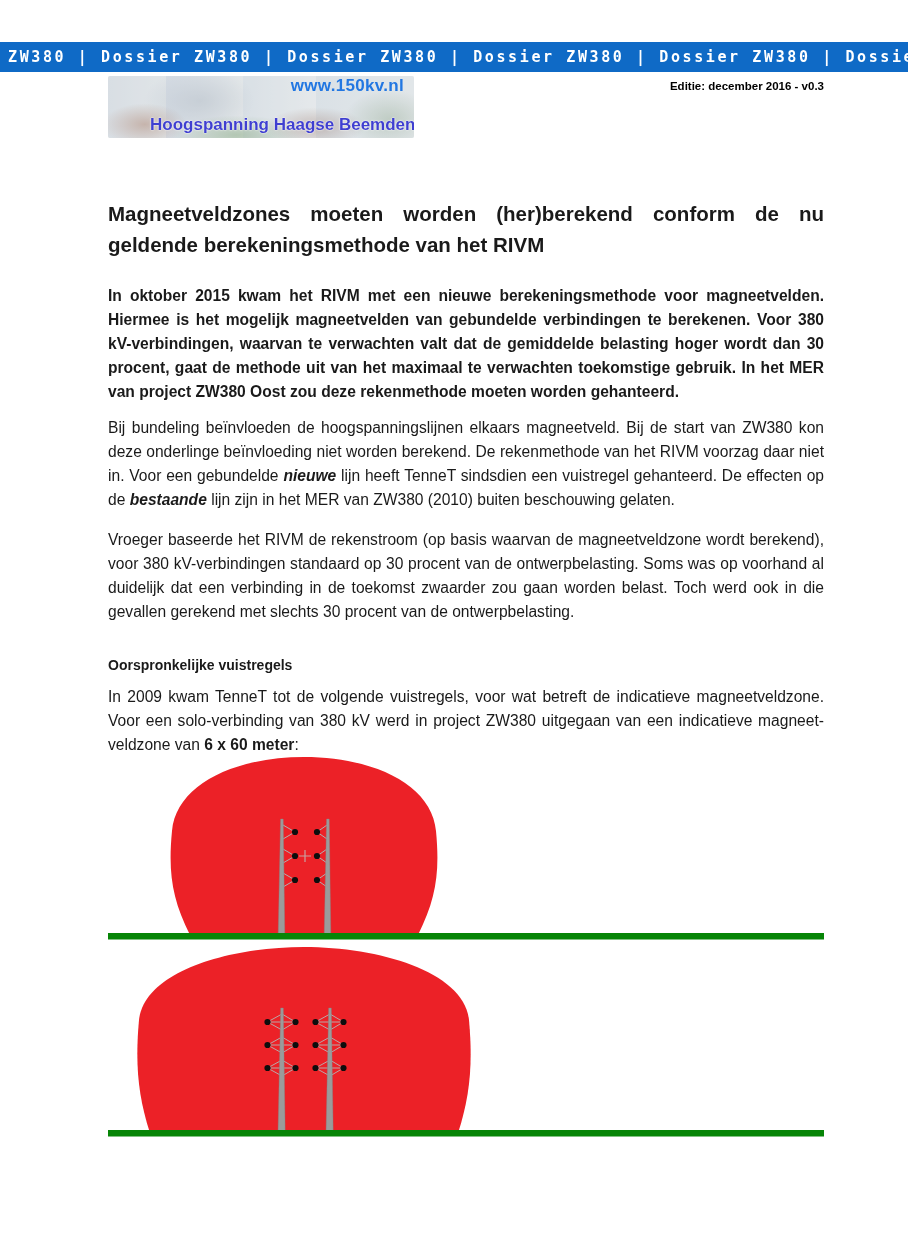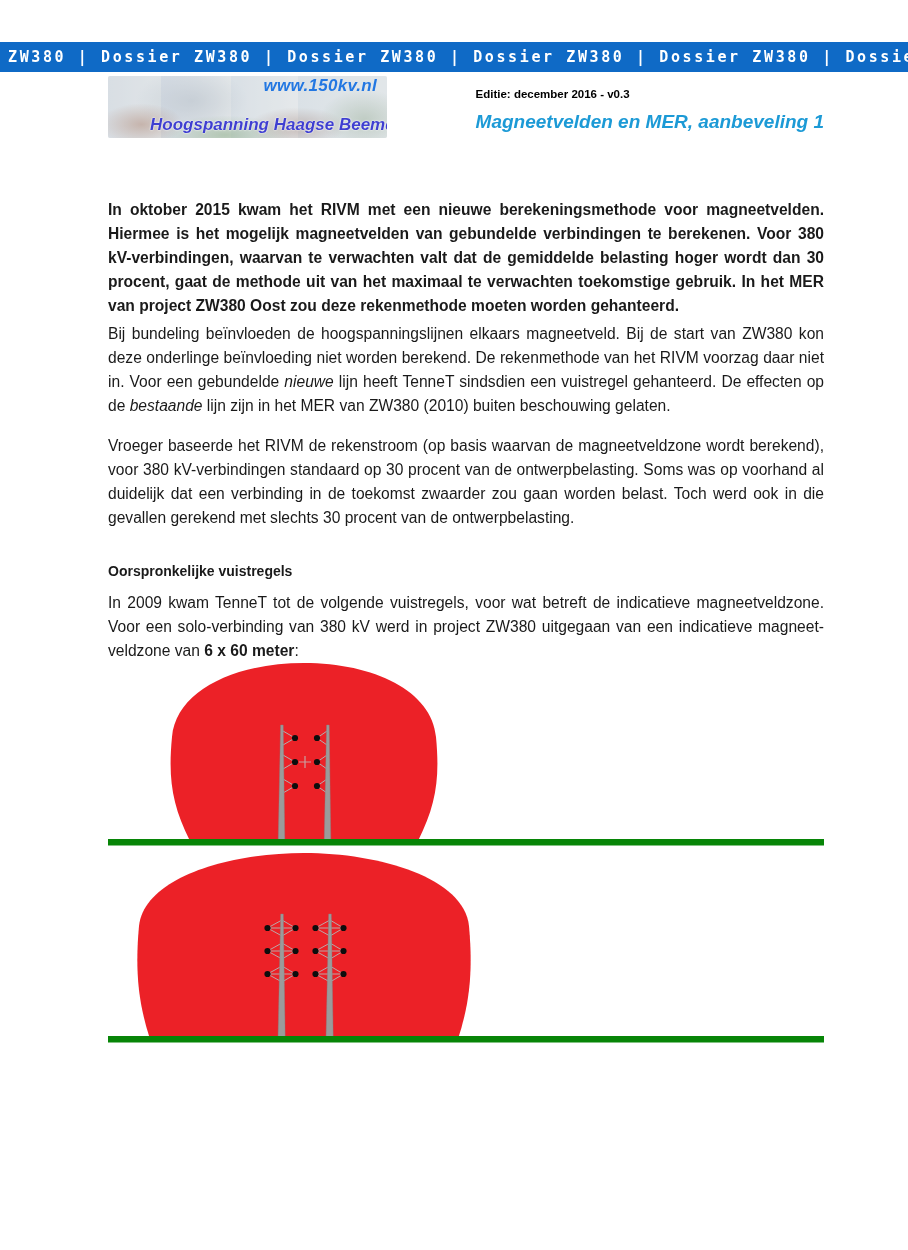--- a/index.html
+++ b/index.html
@@ -12,80 +12,79 @@
   .banner {
     margin-top:42px; height:30px; width:908px;
     background:#0f6ac6; color:#ffffff;
     font-family:"DejaVu Sans Mono", monospace; font-weight:bold;
     font-size:15px; letter-spacing:2.6px; line-height:30px;
     white-space:nowrap; overflow:hidden; padding-left:8px;
   }
   
   .header { position:relative; height:70px; }
   .logo {
-    position:absolute; left:108px; top:4px; width:279px; height:62px;
+    position:absolute; left:108px; top:4px; width:306px; height:62px;
     border-radius:2px; overflow:hidden;
     background:
       radial-gradient(ellipse 60px 30px at 12% 78%, rgba(146,94,70,0.55), rgba(146,94,70,0) 70%),
       radial-gradient(ellipse 70px 28px at 68% 82%, rgba(120,78,64,0.45), rgba(120,78,64,0) 70%),
       radial-gradient(ellipse 90px 26px at 42% 95%, rgba(92,138,84,0.55), rgba(92,138,84,0) 75%),
       radial-gradient(ellipse 60px 40px at 92% 70%, rgba(110,140,108,0.45), rgba(110,140,108,0) 75%),
       radial-gradient(ellipse 70px 40px at 30% 40%, rgba(158,170,182,0.6), rgba(158,170,182,0) 80%),
       linear-gradient(90deg,#c8d0d8 0%,#d3dade 19%,#c2ccd8 19%,#d6dcdf 44%,#c9d3db 44%,#dadfe2 68%,#cbd5dc 68%,#d5dce0 100%);
-    font-style: italic;
   }
   .logo::after { content:""; position:absolute; inset:0; background:rgba(255,255,255,0.30); }
   .logo-url {
     position:absolute; top:0px; right:10px; z-index:2;
     font-size:17px; font-weight:bold; color:#2277e2; letter-spacing:0.3px;
   }
   .logo-caption {
     position:absolute; bottom:3px; left:30px; z-index:2; white-space:nowrap;
     font-size:17px; font-weight:bold; color:#3f3fd0;
     text-shadow:0 0 2px #ffffff, 0 0 1px #ffffff;
     padding-left:12px;
   }
-  .header-right { position:absolute; right:84px; top:16px; text-align:left; }
+  .header-right { position:absolute; right:84px; top:8px; text-align:center; }
   .edition { font-size:11.5px; font-weight:bold; color:#000; }
   .doc-title { margin-top:11px; font-size:19px; font-weight:bold; font-style:italic; color:#1c9ad6; }
   
   .content { margin:56px 84px 0 108px; width:716px; }
   h1 {
     margin:0 0 24px 0; font-size:20.5px; line-height:31px;
     font-weight:bold; text-align:justify; color:#1a1a1a;
   }
   p { margin:0 0 15px 0; font-size:15.6px; line-height:24px; text-align:justify; }
-  p.lead { font-weight:bold; margin-bottom:4px; }
+  p.lead { font-weight:bold; margin-bottom:12px; }
   p.p3 { margin-top:16px; }
-  .em-bi { font-weight:normal; font-style:italic; }
+  .em-bi { font-weight:bold; font-style:italic; }
   .b { font-weight:bold; }
   h2 { margin:33px 0 12px 0; font-size:14px; font-weight:bold; }
   p.pre-diagram { margin-bottom:0; }
   p.p5 { margin:50px 0 5px 0; }
   svg.diagram { display:block; }
 </style>
 </head>
 <body>
 
 <div class="banner">
   <span>ZW380 | Dossier ZW380 | Dossier ZW380 | Dossier ZW380 | Dossier ZW380 | Dossier ZW380 | Dossier ZW380</span>
 </div>
 
 <div class="header">
   <div class="logo">
     <span class="logo-url">www.150kv.nl</span>
     <span class="logo-caption">Hoogspanning Haagse Beemden</span>
   </div>
   <div class="header-right">
     <div class="edition">Editie: december 2016 - v0.3</div>
-    <div class="doc-title">Magneetvelden en MER, aanbeveling 1</div>
   </div>
 </div>
 
 <div class="content">
+  <h1>Magneetveldzones moeten worden (her)berekend conform de nu geldende berekeningsmethode van het RIVM</h1>
 
   <p class="lead">In oktober 2015 kwam het RIVM met een nieuwe berekeningsmethode voor magneetvelden. Hiermee is het mogelijk magneetvelden van gebundelde verbindingen te berekenen. Voor 380 kV-verbindingen, waarvan te verwachten valt dat de gemiddelde belasting hoger wordt dan 30 procent, gaat de methode uit van het maximaal te verwachten toekomstige gebruik. In het MER van project ZW380 Oost zou deze rekenmethode moeten worden gehanteerd.</p>
 
   <p><span>Bij bundeling beïnvloeden de hoogspanningslijnen elkaars magneetveld. Bij de start van ZW380 kon deze onderlinge beïnvloeding niet worden berekend. De rekenmethode van het RIVM voorzag daar niet in. Voor een gebundelde </span><span class="em-bi">nieuwe</span><span> lijn heeft TenneT sindsdien een vuistregel gehanteerd. De effecten op de </span><span class="em-bi">bestaande</span><span> lijn zijn in het MER van ZW380 (2010) buiten beschouwing gelaten.</span></p>
 
   <p class="p3">Vroeger baseerde het RIVM de rekenstroom (op basis waarvan de magneetveldzone wordt berekend), voor 380 kV-verbindingen standaard op 30 procent van de ontwerpbelasting. Soms was op voorhand al duidelijk dat een verbinding in de toekomst zwaarder zou gaan worden belast. Toch werd ook in die gevallen gerekend met slechts 30 procent van de ontwerpbelasting.</p>
 
   <h2>Oorspronkelijke vuistregels</h2>
 
   <p class="pre-diagram"><span>In 2009 kwam TenneT tot de volgende vuistregels, voor wat betreft de indicatieve magneetveldzone. Voor een solo-verbinding van 380 kV werd in project ZW380 uitgegaan van een indicatieve magneet-veldzone van </span><span class="b">6 x 60 meter</span><span>:</span></p>

